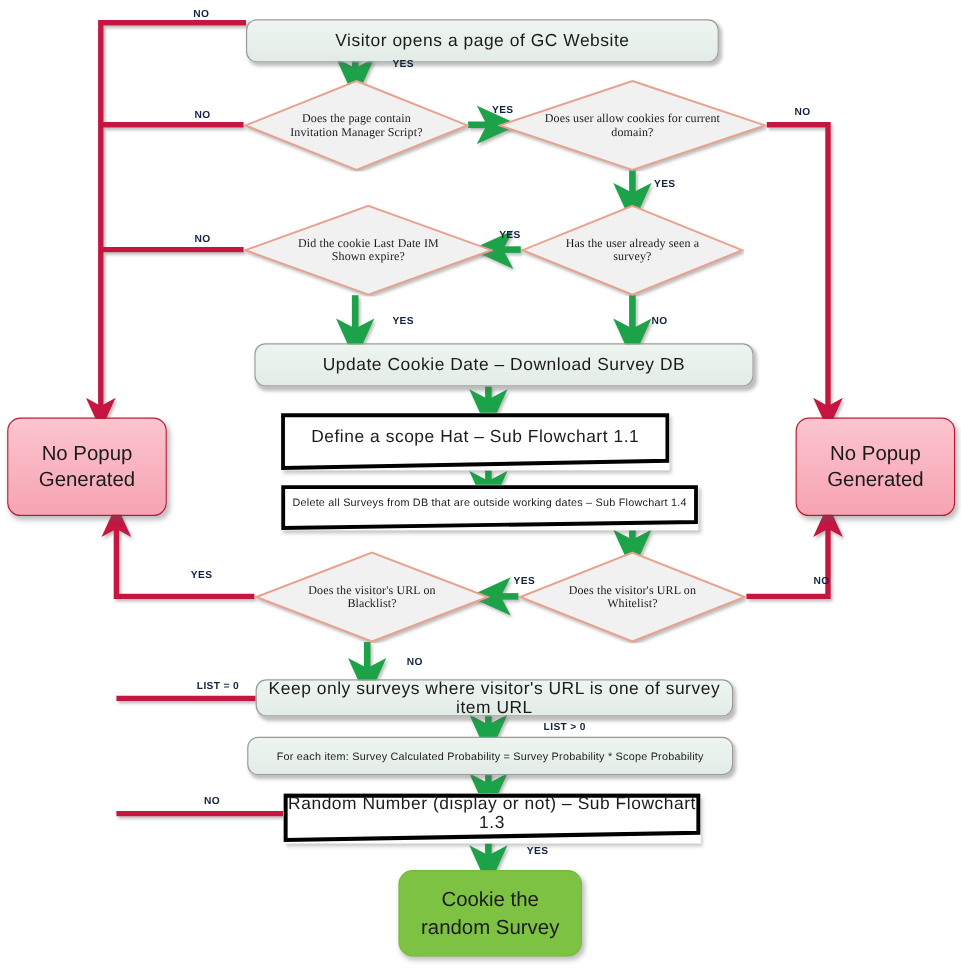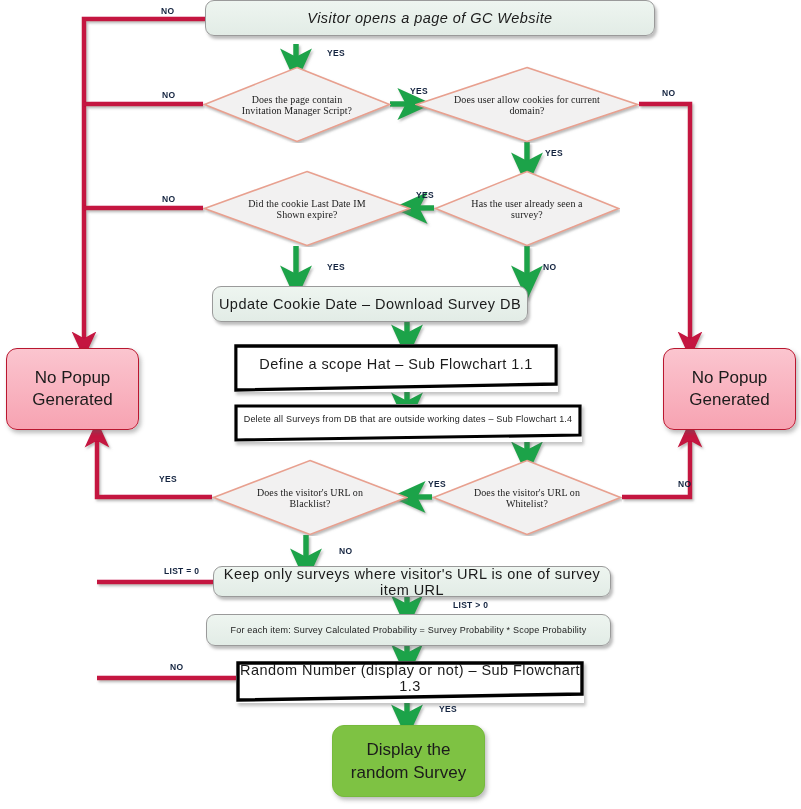--- a/index.html
+++ b/index.html
@@ -196,29 +196,29 @@
     <span>No Popup</span>
     <span>Generated</span>
   </div>
 
   <div class="node terminator" style="left:663px; top:348px; width:133px; height:82px; flex-direction:column;">
     <span>No Popup</span>
     <span>Generated</span>
   </div>
 
   <div class="node greenbox" style="left:332px; top:725px; width:153px; height:72px; flex-direction:column;">
-    <span>Display the</span>
+    <span>Cookie the</span>
     <span>random Survey</span>
   </div>
 
-  <div class="node proc" style="left:205px; top:0; width:450px; height:36px;font-style:italic;">
+  <div class="node proc" style="left:205px; top:16px; width:394px; height:36px;">
     <span>Visitor opens a page of GC Website</span>
   </div>
 
-  <div class="node proc" style="left:212px; top:286px; width:316px; height:36px;">
+  <div class="node proc" style="left:212px; top:286px; width:416px; height:36px;">
     <span>Update Cookie Date – Download Survey DB</span>
   </div>
 
   <div class="node proc" style="left:213px; top:566px; width:398px; height:31px;">
     <span>Keep only surveys where visitor's URL is one of survey item URL</span>
   </div>
 
   <div class="node proc small" style="left:206px; top:614px; width:405px; height:32px;">
     <span>For each item: Survey Calculated Probability = Survey Probability * Scope Probability</span>
   </div>

